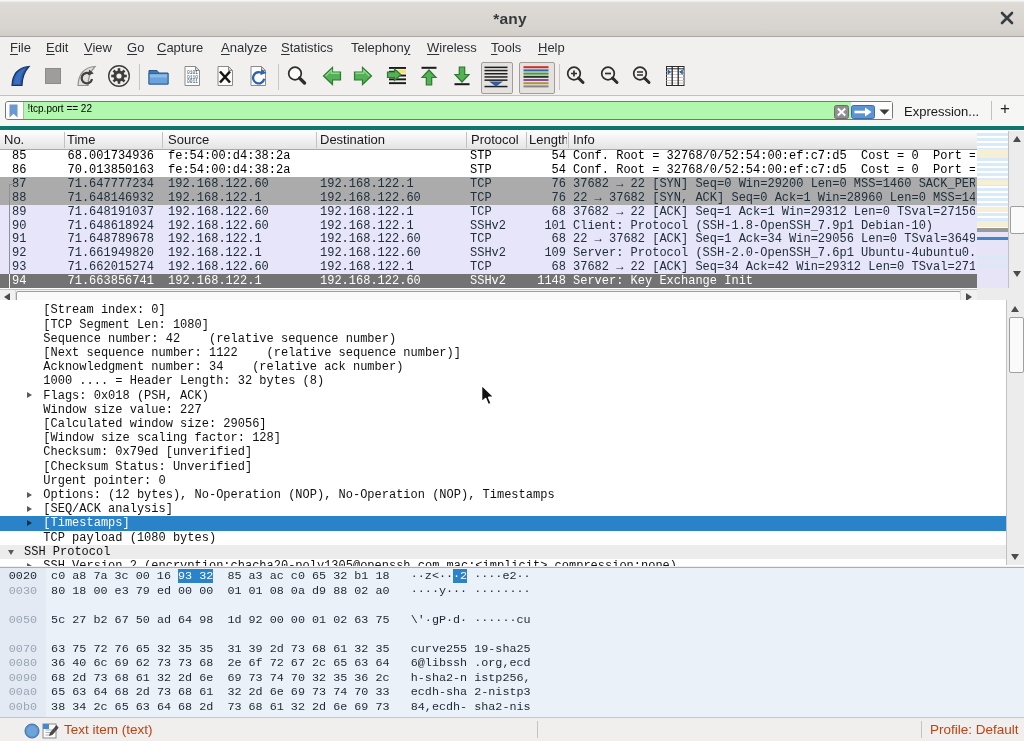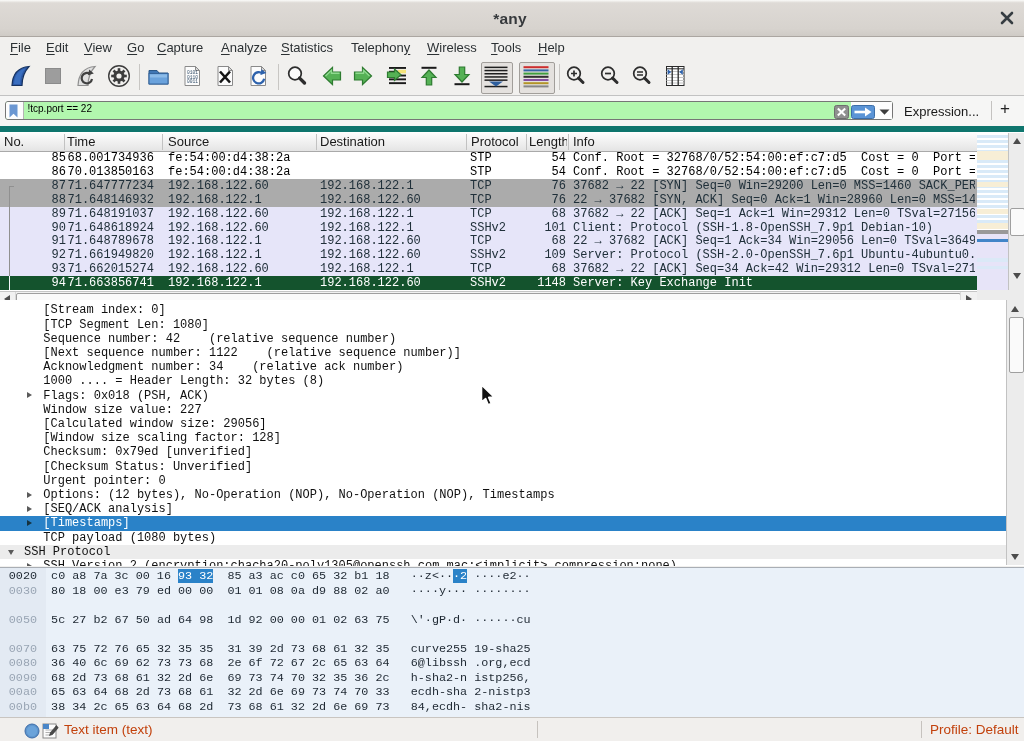--- a/index.html
+++ b/index.html
@@ -25,36 +25,36 @@
 #filterbar{left:0;top:95px;width:1024px;height:31px;background:#f6f6f5;border-top:1px solid #c2c2c2;}
 #fbox{position:absolute;left:4.5px;top:5px;width:886px;height:17px;border:1px solid #767676;
   border-radius:3px;background:#b2f7ae;}
 #fwhite{position:absolute;left:0;top:0;width:17.5px;height:17px;background:#fdfdfd;border-right:1px solid #b5b5b5;border-radius:2px 0 0 2px;}
 #fzone{position:absolute;left:845px;top:0;width:41px;height:17px;background:#fdfdfd;}
 #ftext{position:absolute;left:22px;top:0.5px;font-size:10px;color:#000;}
 #fexpr{position:absolute;left:904px;top:8px;font-size:13px;color:#1a1a1a;}
 #fsep{position:absolute;left:991px;top:5px;width:1px;height:19px;background:#c4c2c0;}
 #fplus{position:absolute;left:1000px;top:3px;font-size:17px;color:#222;}
 
-#plist{left:0;top:126px;width:1024px;height:172px;background:#fff;border-top:6px solid #0f766e;}
+#plist{left:0;top:126px;width:1024px;height:172px;background:#fff;border-top:4px solid #0f766e;}
 #phead{position:absolute;left:0;top:1px;width:977px;height:18px;
   background:linear-gradient(#fdfdfd,#eeeeee 60%,#e4e4e4);
   border-bottom:1px solid #a9a9a9;font-size:13px;color:#191919;}
 #phead div{position:absolute;top:1px;}
 .hsep{position:absolute;top:1px;width:1px;height:16px;background:#c2c2c2;}
 .prow{position:absolute;left:0;width:977px;height:14px;font-family:"Liberation Mono",monospace;
   font-size:12px;line-height:14px;white-space:pre;}
 .prow i{position:absolute;top:0;font-style:normal;white-space:pre;}
-.no{left:4px;width:62px;text-align:right;}
+.no{left:12px;width:62px;}
 .tm{left:67.5px;} .src{left:168px;} .dst{left:320px;} .pro{left:470px;}
 .len{left:490px;width:76px;text-align:right;}
 .inf{left:573px;width:402px;overflow:hidden;}
 .rowgray{background:#ababab;color:#20303a;}
 .rowlav{background:#e6e5f9;color:#20303a;}
-.rowsel{background:#14532d;color:#fff;}
+.rowsel{background:#737373;color:#fff;}
 
 #minimap{position:absolute;left:977px;top:1px;width:31px;height:157px;
   background:repeating-linear-gradient(180deg,#ffffff 0px,#ffffff 2px,#d9eaf8 2px,#d9eaf8 5px);}
 .mmo{position:absolute;left:0;width:31px;}
 #pvscroll{position:absolute;left:1008px;top:1px;width:16px;height:157px;background:#ececec;border-left:1px solid #c2c2c2;}
 #phscroll{position:absolute;left:0;top:159px;width:977px;height:13px;background:#f1f1f1;border-top:1px solid #c6c6c6;}
 #pcorner{position:absolute;left:977px;top:158px;width:47px;height:14px;background:#ececec;}
 .sthumb{position:absolute;background:#fafafa;border:1px solid #9f9f9f;border-radius:2px;}
 .arr{position:absolute;width:0;height:0;}
 

